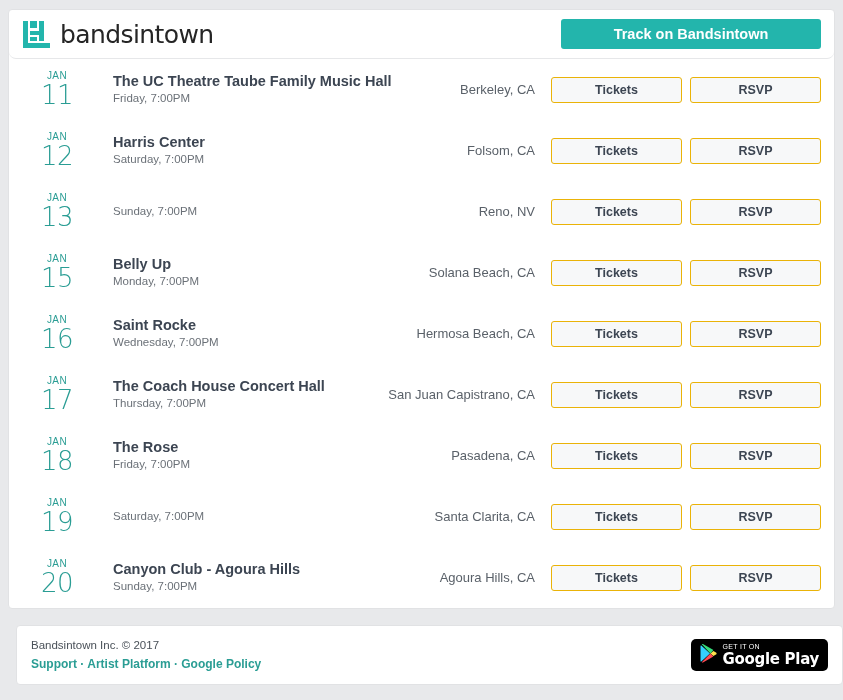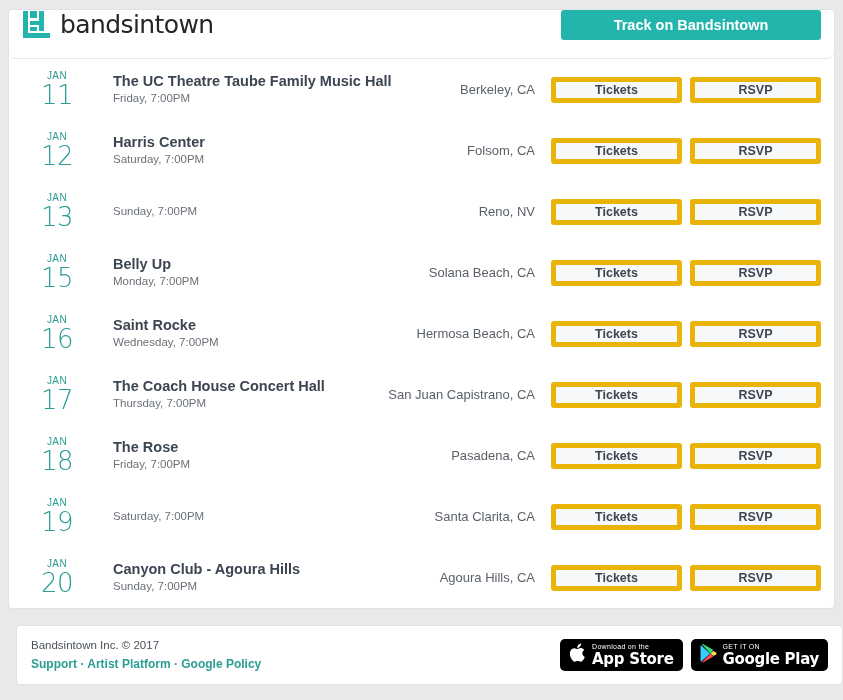--- a/index.html
+++ b/index.html
@@ -18,21 +18,21 @@
     width: 827px;
     background: #ffffff;
     border: 1px solid #e1e2e4;
     border-radius: 4px;
   }
 
   
   .header {
     height: 49px;
     display: flex;
-    align-items: flex-start;
+    align-items: center;
     justify-content: space-between;
     padding: 0 13px 0 13px;
     border-bottom: 1px solid #e6e7e9;
     border-radius: 7px;
   }
   .brand { display: flex; align-items: center; gap: 9px; }
   .brand-mark { width: 29px; height: 29px; display:block; }
   .brand-word {
     font-size: 25px;
     letter-spacing: -0.6px;
@@ -101,21 +101,21 @@
     text-align: right;
     font-size: 13px;
     color: #5a6169;
     padding-right: 16px;
     white-space: nowrap;
   }
   .actions { flex: 0 0 auto; display: flex; gap: 8px; }
   .act-btn {
     width: 131px; height: 26px;
     background: #f7f8f9;
-    border: 5px solid #eab308;
+    border: 1px solid #eab308;
     border-radius: 3px;
     color: #3c4552;
     font-size: 12.5px;
     font-weight: bold;
     font-family: "Liberation Sans", sans-serif;
     cursor: pointer;
     display: flex; align-items: center; justify-content: center;
   }
 
   
@@ -336,31 +336,20 @@
       <div class="foot-links">
         <a href="#">Support</a>
         <span class="foot-sep">·</span>
         <a href="#">Artist Platform</a>
         <span class="foot-sep">·</span>
         <a href="#">Google Policy</a>
       </div>
     </div>
 
     <div class="badges">
-      <div class="badge">
-        <span>
-          <svg width="17" height="20" viewBox="0 0 17 20" xmlns="http://www.w3.org/2000/svg">
-            <path fill="#ffffff" d="M13.3 10.5c0-2.3 1.9-3.4 2-3.5-1.1-1.6-2.8-1.8-3.4-1.9-1.4-.1-2.8.9-3.5.9-.7 0-1.8-.8-3-.8-1.5 0-2.9.9-3.7 2.3-1.6 2.7-.4 6.8 1.1 9 .8 1.1 1.7 2.3 2.9 2.2 1.2 0 1.6-.7 3-.7s1.8.7 3 .7c1.3 0 2.1-1.1 2.8-2.2.9-1.3 1.3-2.5 1.3-2.6 0 0-2.5-1-2.5-3.4zM11.1 3.6c.6-.8 1.1-1.9 1-3-.9 0-2.1.6-2.8 1.4-.6.7-1.2 1.8-1 2.9 1 .1 2.1-.5 2.8-1.3z"></path>
-          </svg>
-        </span>
-        <span class="badge-txt">
-          <span class="badge-top">Download on the</span>
-          <span class="badge-big">App Store</span>
-        </span>
-      </div>
 
       <div class="badge">
         <span>
           <svg width="17" height="19" viewBox="0 0 17 19" xmlns="http://www.w3.org/2000/svg">
             <path fill="#34d0ff" d="M1 1.2 10 9.5 1 17.8c-.3-.2-.5-.6-.5-1.1V2.3c0-.5.2-.9.5-1.1z"></path>
             <path fill="#ffe14d" d="M13.4 6.9l2.6 1.5c.8.5.8 1.7 0 2.2l-2.6 1.5L10.4 9.5z"></path>
             <path fill="#ff4b55" d="M10.4 9.5l3 3 -10 5.8c-.6.3-1.2.2-1.6-.1z"></path>
             <path fill="#35de7b" d="M10.4 9.5L1.8.3c.4-.3 1-.4 1.6-.1l10 5.8z"></path>
           </svg>
         </span>

